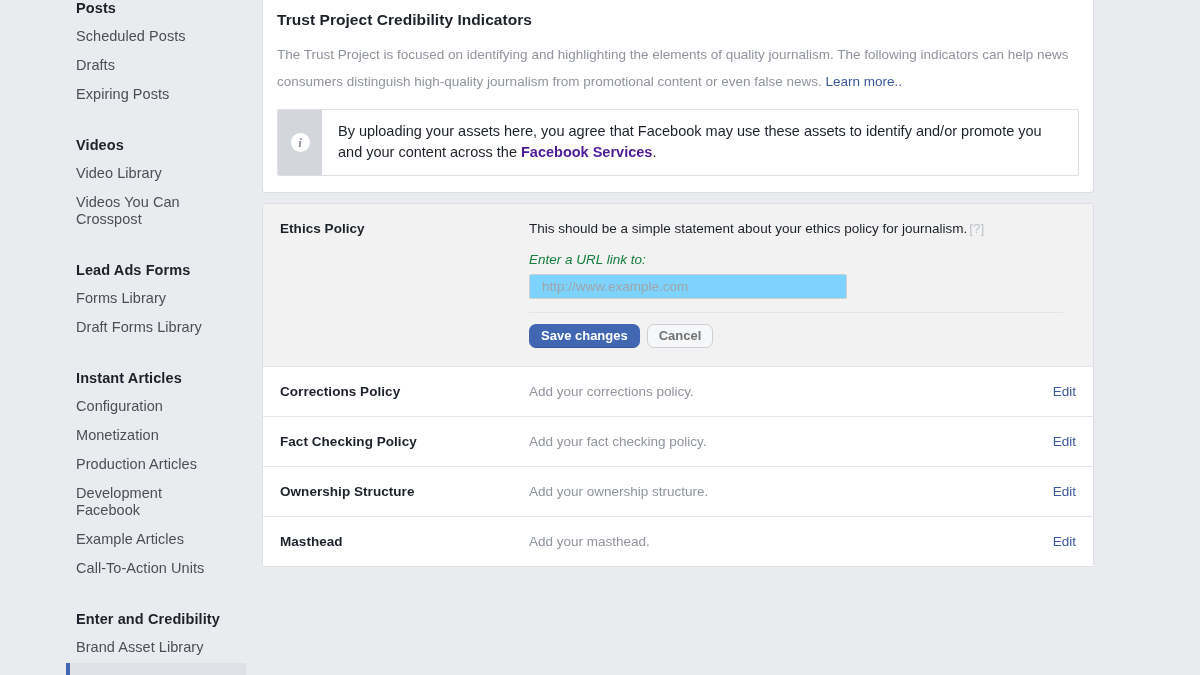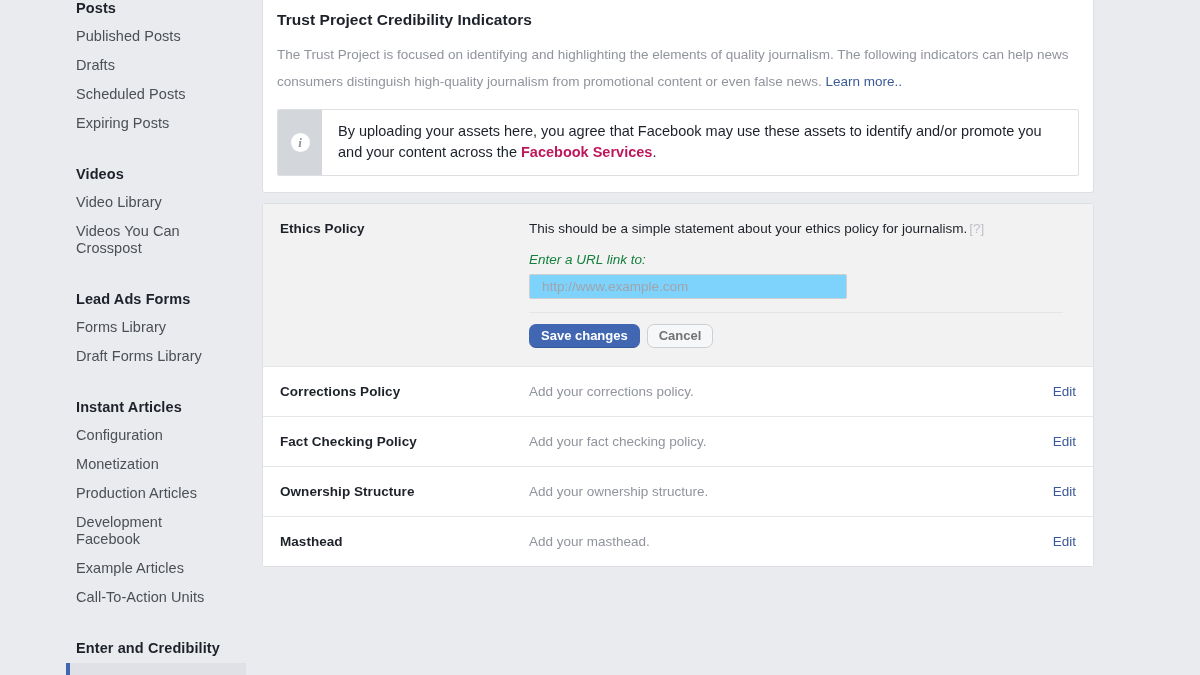--- a/index.html
+++ b/index.html
@@ -148,21 +148,21 @@
   }
 
   .info-text {
     flex: 1;
     padding: 11px 14px 12px 16px;
     font-size: 14.5px;
     line-height: 21px;
     color: #1d2129;
   }
   .info-text a {
-    color: #be185d;
+    color: #4c1d95;
     font-weight: bold;
     text-decoration: none;
   }
 
   
   .panel-table {
     margin-top: 10px;
     padding: 0;
   }
 
@@ -285,23 +285,22 @@
 </style>
 </head>
 <body>
 
 <div class="page">
 
   <nav class="sidebar">
 
     <div class="nav-group">
       <div class="nav-group-title">Posts</div>
-      <div class="nav-item">Published Posts</div>
+      <div class="nav-item">Scheduled Posts</div>
       <div class="nav-item">Drafts</div>
-      <div class="nav-item">Scheduled Posts</div>
       <div class="nav-item">Expiring Posts</div>
     </div>
 
     <div class="group-gap"></div>
 
     <div class="nav-group">
       <div class="nav-group-title">Videos</div>
       <div class="nav-item">Video Library</div>
       <div class="nav-item">Videos You Can Crosspost</div>
     </div>

